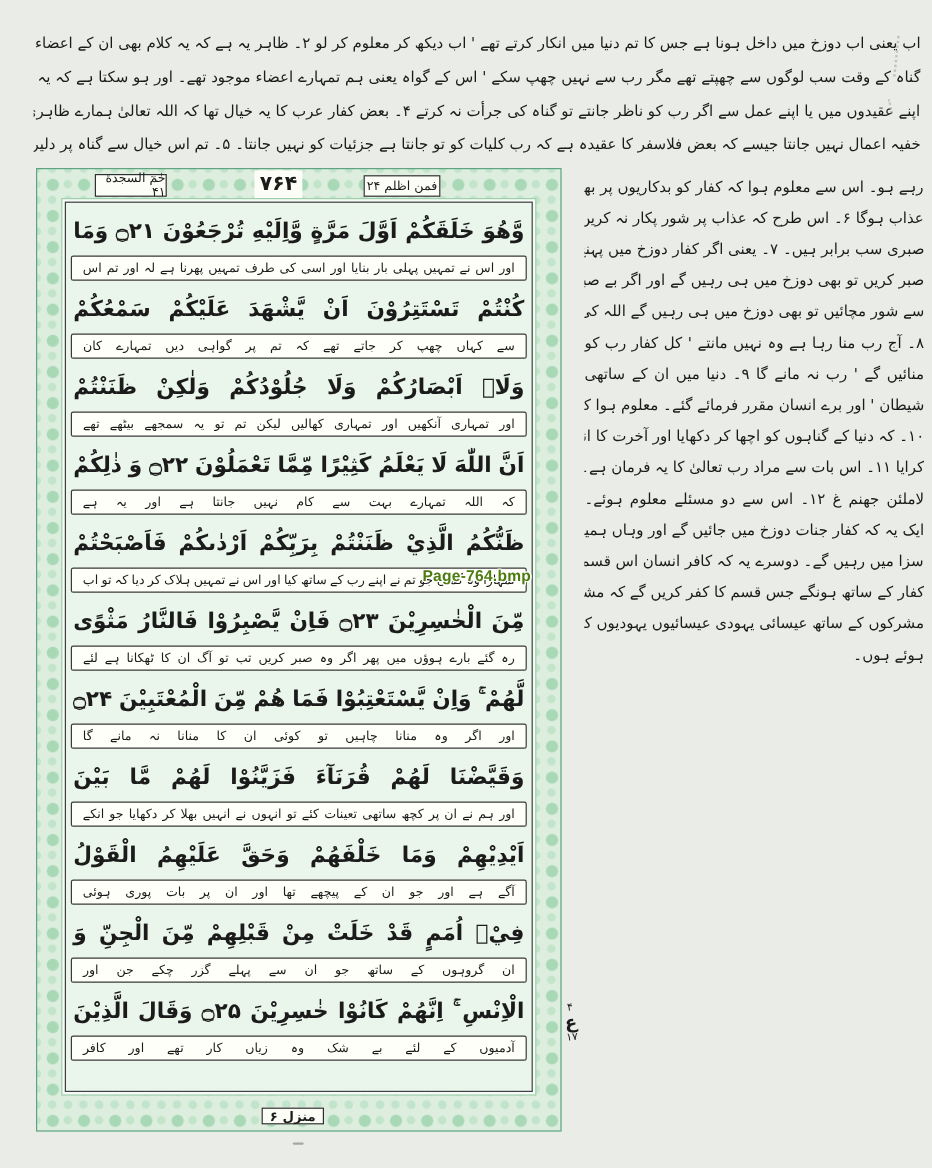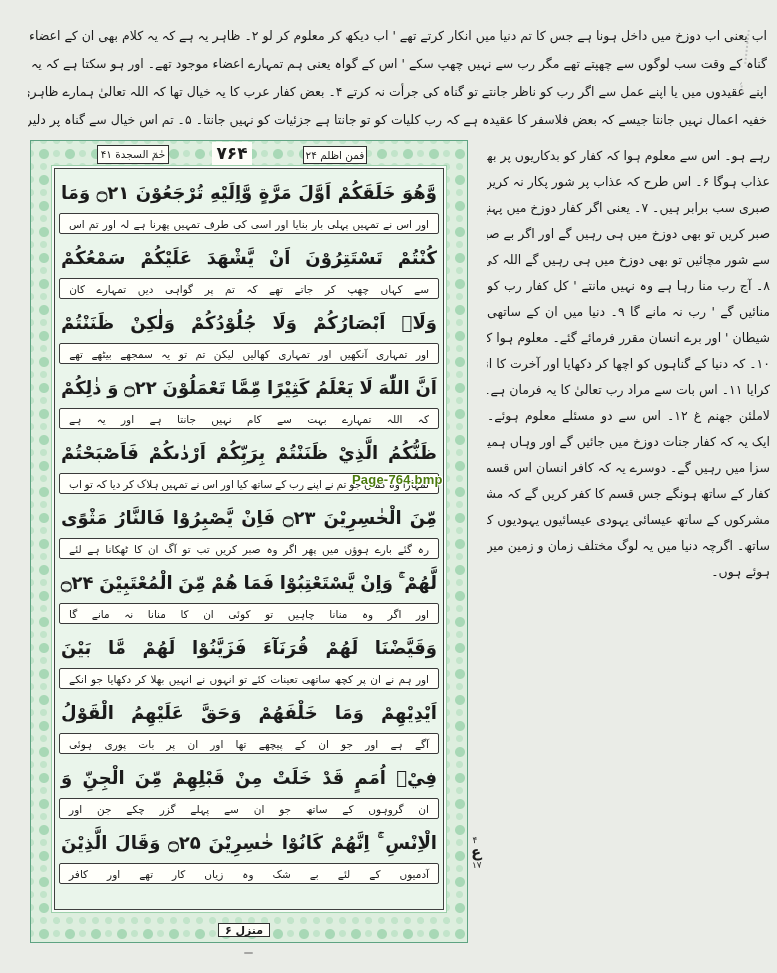--- a/index.html
+++ b/index.html
@@ -64,21 +64,21 @@
     font-size:10.5px;
     overflow:hidden; white-space:nowrap;
   }
 
   
   .hdr-box {
     position:absolute; background:#fdfdf8; border:1px solid #2f2f2f;
     display:flex; align-items:center; justify-content:center;
     direction:rtl; font-size:10.5px; line-height:1;
   }
-  #surah-box  { left:66px;  top:4px; width:72px; height:19px; }
+  #surah-box  { left:48px;  top:4px; width:60px; height:19px; }
   #page-number-box { left:181px; top:1px; width:40px; height:23px;
     font-size:17px; font-weight:bold; border:none; background:#fdfdf8; }
   #juz-box    { left:272px; top:5px; width:64px; height:18px; }
 
   
   #manzil-box {
     position:absolute; left:187px; bottom:5px; width:52px; height:14px;
     background:#fdfdf8; border:1px solid #2f2f2f;
     display:flex; align-items:center; justify-content:center;
     direction:rtl; font-size:11px; font-weight:bold;
@@ -473,21 +473,20 @@
     <div class="s-line">۸۔ آج رب منا رہا ہے وہ نہیں مانتے ' کل کفار رب کو</div>
     <div class="s-line">منائیں گے ' رب نہ مانے گا ۹۔ دنیا میں ان کے ساتھی</div>
     <div class="s-line">شیطان ' اور برے انسان مقرر فرمائے گئے۔ معلوم ہوا کہ</div>
     <div class="s-line">۱۰۔ کہ دنیا کے گناہوں کو اچھا کر دکھایا اور آخرت کا انکار</div>
     <div class="s-line">کرایا ۱۱۔ اس بات سے مراد رب تعالیٰ کا یہ فرمان ہے۔</div>
     <div class="s-line">لاملئن جهنم غ ۱۲۔ اس سے دو مسئلے معلوم ہوئے۔</div>
     <div class="s-line">ایک یہ کہ کفار جنات دوزخ میں جائیں گے اور وہاں ہمیشہ</div>
     <div class="s-line">سزا میں رہیں گے۔ دوسرے یہ کہ کافر انسان اس قسم کے</div>
     <div class="s-line">کفار کے ساتھ ہونگے جس قسم کا کفر کریں گے کہ مشرک</div>
     <div class="s-line">مشرکوں کے ساتھ عیسائی یہودی عیسائیوں یہودیوں کے</div>
-    <div class="s-line">ساتھ۔ اگرچہ دنیا میں یہ لوگ مختلف زمان و زمین میں</div>
     <div class="s-line short">ہوئے ہوں۔</div>
   </div>
 
 <div id="filename-overlay">Page-764.bmp</div>
 
 <div class="artifact" id="artifact-1"></div>
 <div class="artifact" id="artifact-2"></div>
 <div class="artifact" id="artifact-3"></div>
 
 </body></html>

